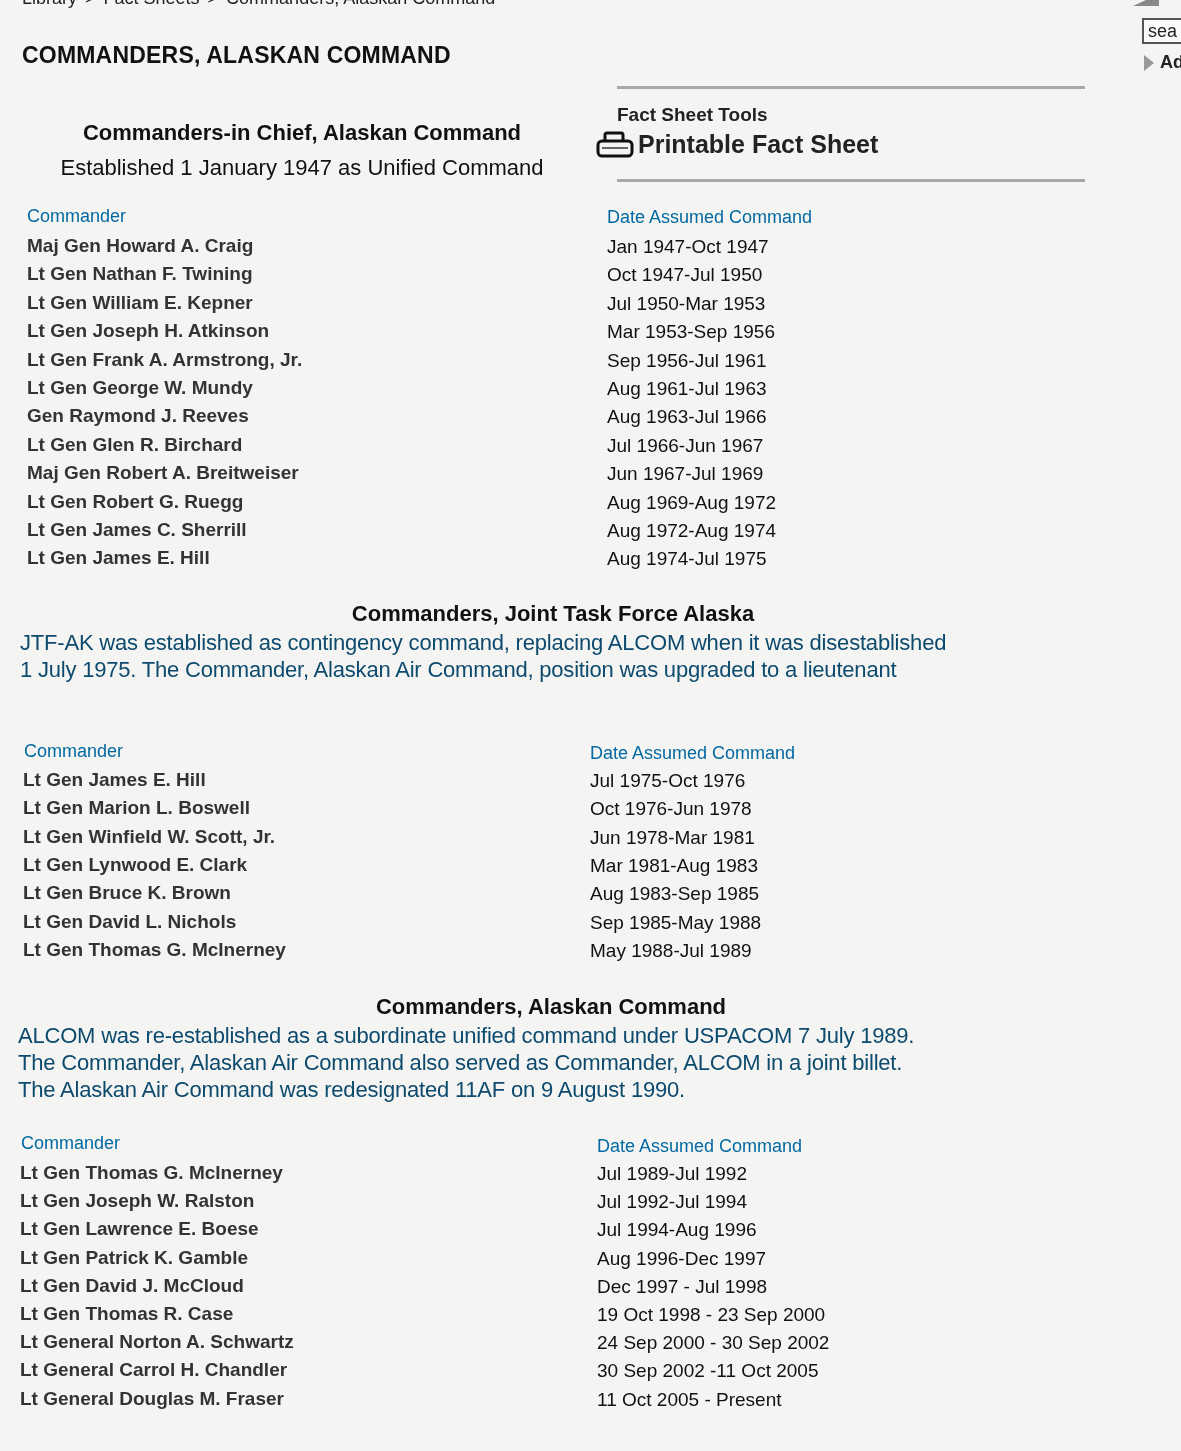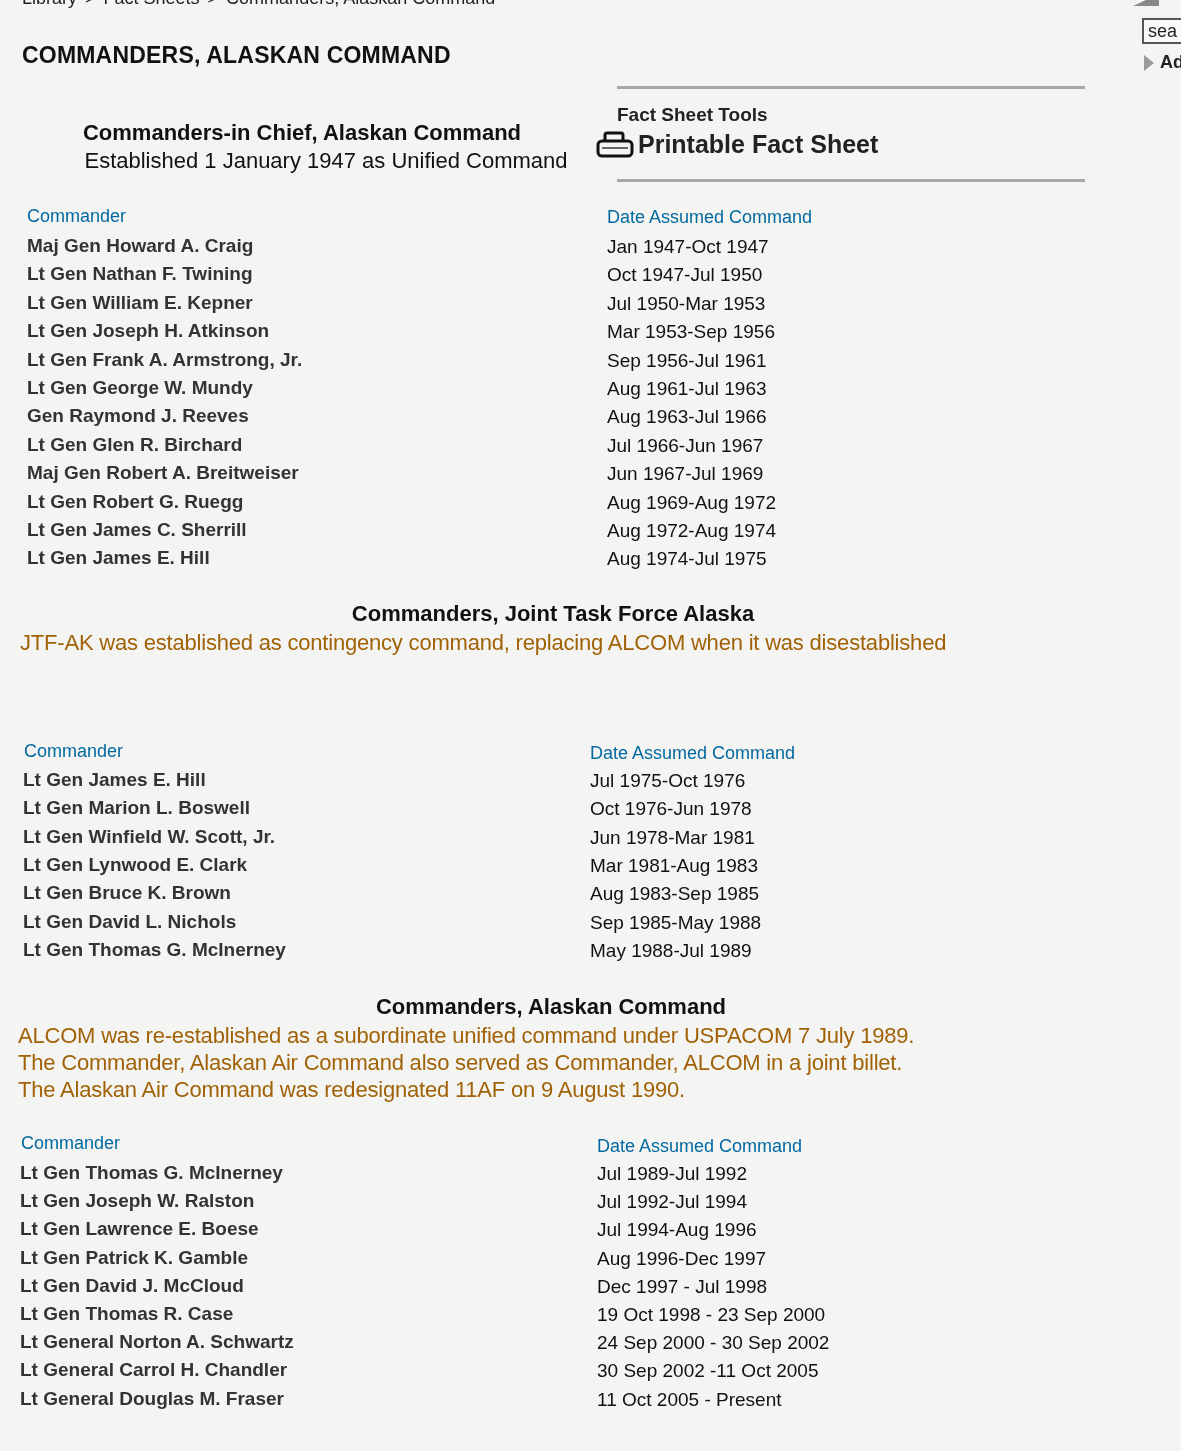--- a/index.html
+++ b/index.html
@@ -31,21 +31,21 @@
   .adv-link .tri {
     display:inline-block; width:0; height:0; margin-right:6px; vertical-align:middle;
     border-top:8px solid transparent; border-bottom:8px solid transparent; border-left:10px solid #999;
   }
   .tools-rule { left:617px; width:468px; height:3px; background:#a8a8a8; }
   .tools-title { left:617px; top:104px; font-size:19px; font-weight:bold; color:#222; }
   .print-link { left:596px; top:130px; font-size:25px; font-weight:bold; color:#222; display:flex; align-items:center; cursor:pointer; }
   .print-link svg { margin-right:4px; }
   .sec-head { font-size:22px; font-weight:bold; text-align:center; color:#111; }
   .sec-sub { font-size:22px; text-align:center; color:#111; }
-  .para { font-size:22px; line-height:27px; color:#a16207; letter-spacing:-0.2px; }
+  .para { font-size:22px; line-height:27px; color:#0c4a6e; letter-spacing:-0.2px; }
   .col-head { font-size:18px; font-weight:normal; color:#0369a1; }
   .row { position:absolute; font-size:19px; white-space:nowrap; }
   .name { font-weight:bold; color:#333; }
   .date { color:#111; }
 </style>
 </head>
 <body>
 
 <div class="abs breadcrumb">
   <span>Library</span><span class="sep">&gt;</span><span>Fact Sheets</span><span class="sep">&gt;</span><span>Commanders, Alaskan Command</span>
@@ -63,21 +63,21 @@
   <svg width="38" height="28" viewBox="0 0 38 28">
     <rect x="9" y="2" width="18" height="10" rx="2" fill="none" stroke="#111" stroke-width="3"></rect>
     <rect x="2" y="10" width="34" height="15" rx="4" fill="#f4f4f2" stroke="#111" stroke-width="3"></rect>
     <line x1="6" y1="17" x2="32" y2="17" stroke="#666" stroke-width="2"></line>
   </svg>
   <span>Printable Fact Sheet</span>
 </div>
 <div class="abs tools-rule" style="top:179px"></div>
 
 <div class="abs sec-head" style="left:0; width:604px; top:120px;">Commanders-in Chief, Alaskan Command</div>
-<div class="abs sec-sub" style="left:0; width:604px; top:148px;padding-left:24px;">Established 1 January 1947 as Unified Command</div>
+<div class="abs sec-sub" style="left:0; width:604px; top:155px;">Established 1 January 1947 as Unified Command</div>
 <div class="abs col-head" style="left:27px; top:206px;">Commander</div>
 <div class="abs col-head" style="left:607px; top:207px;">Date Assumed Command</div>
 <div id="s0">
     <div class="row name" style="left: 27px; top: 235px;">Maj Gen Howard A. Craig</div>
     <div class="row date" style="left: 607px; top: 236px;">Jan 1947-Oct 1947</div>
     <div class="row name" style="left: 27px; top: 263px;">Lt Gen Nathan F. Twining</div>
     <div class="row date" style="left: 607px; top: 264px;">Oct 1947-Jul 1950</div>
     <div class="row name" style="left: 27px; top: 292px;">Lt Gen William E. Kepner</div>
     <div class="row date" style="left: 607px; top: 293px;">Jul 1950-Mar 1953</div>
     <div class="row name" style="left: 27px; top: 320px;">Lt Gen Joseph H. Atkinson</div>
@@ -96,20 +96,21 @@
     <div class="row date" style="left: 607px; top: 492px;">Aug 1969-Aug 1972</div>
     <div class="row name" style="left: 27px; top: 519px;">Lt Gen James C. Sherrill</div>
     <div class="row date" style="left: 607px; top: 520px;">Aug 1972-Aug 1974</div>
     <div class="row name" style="left: 27px; top: 547px;">Lt Gen James E. Hill</div>
     <div class="row date" style="left: 607px; top: 548px;">Aug 1974-Jul 1975</div>
   </div>
 
 <div class="abs sec-head" style="left:0; width:1106px; top:601px;">Commanders, Joint Task Force Alaska</div>
 <div class="abs para" style="left:20px; top:629px; width:1100px;">
   <div>JTF-AK was established as contingency command, replacing ALCOM when it was disestablished</div>
+  <div>1 July 1975. The Commander, Alaskan Air Command, position was upgraded to a lieutenant</div>
 </div>
 <div class="abs col-head" style="left:24px; top:741px;">Commander</div>
 <div class="abs col-head" style="left:590px; top:743px;">Date Assumed Command</div>
 <div id="s1">
     <div class="row name" style="left: 23px; top: 769px;">Lt Gen James E. Hill</div>
     <div class="row date" style="left: 590px; top: 770px;">Jul 1975-Oct 1976</div>
     <div class="row name" style="left: 23px; top: 797px;">Lt Gen Marion L. Boswell</div>
     <div class="row date" style="left: 590px; top: 798px;">Oct 1976-Jun 1978</div>
     <div class="row name" style="left: 23px; top: 826px;">Lt Gen Winfield W. Scott, Jr.</div>
     <div class="row date" style="left: 590px; top: 827px;">Jun 1978-Mar 1981</div>

